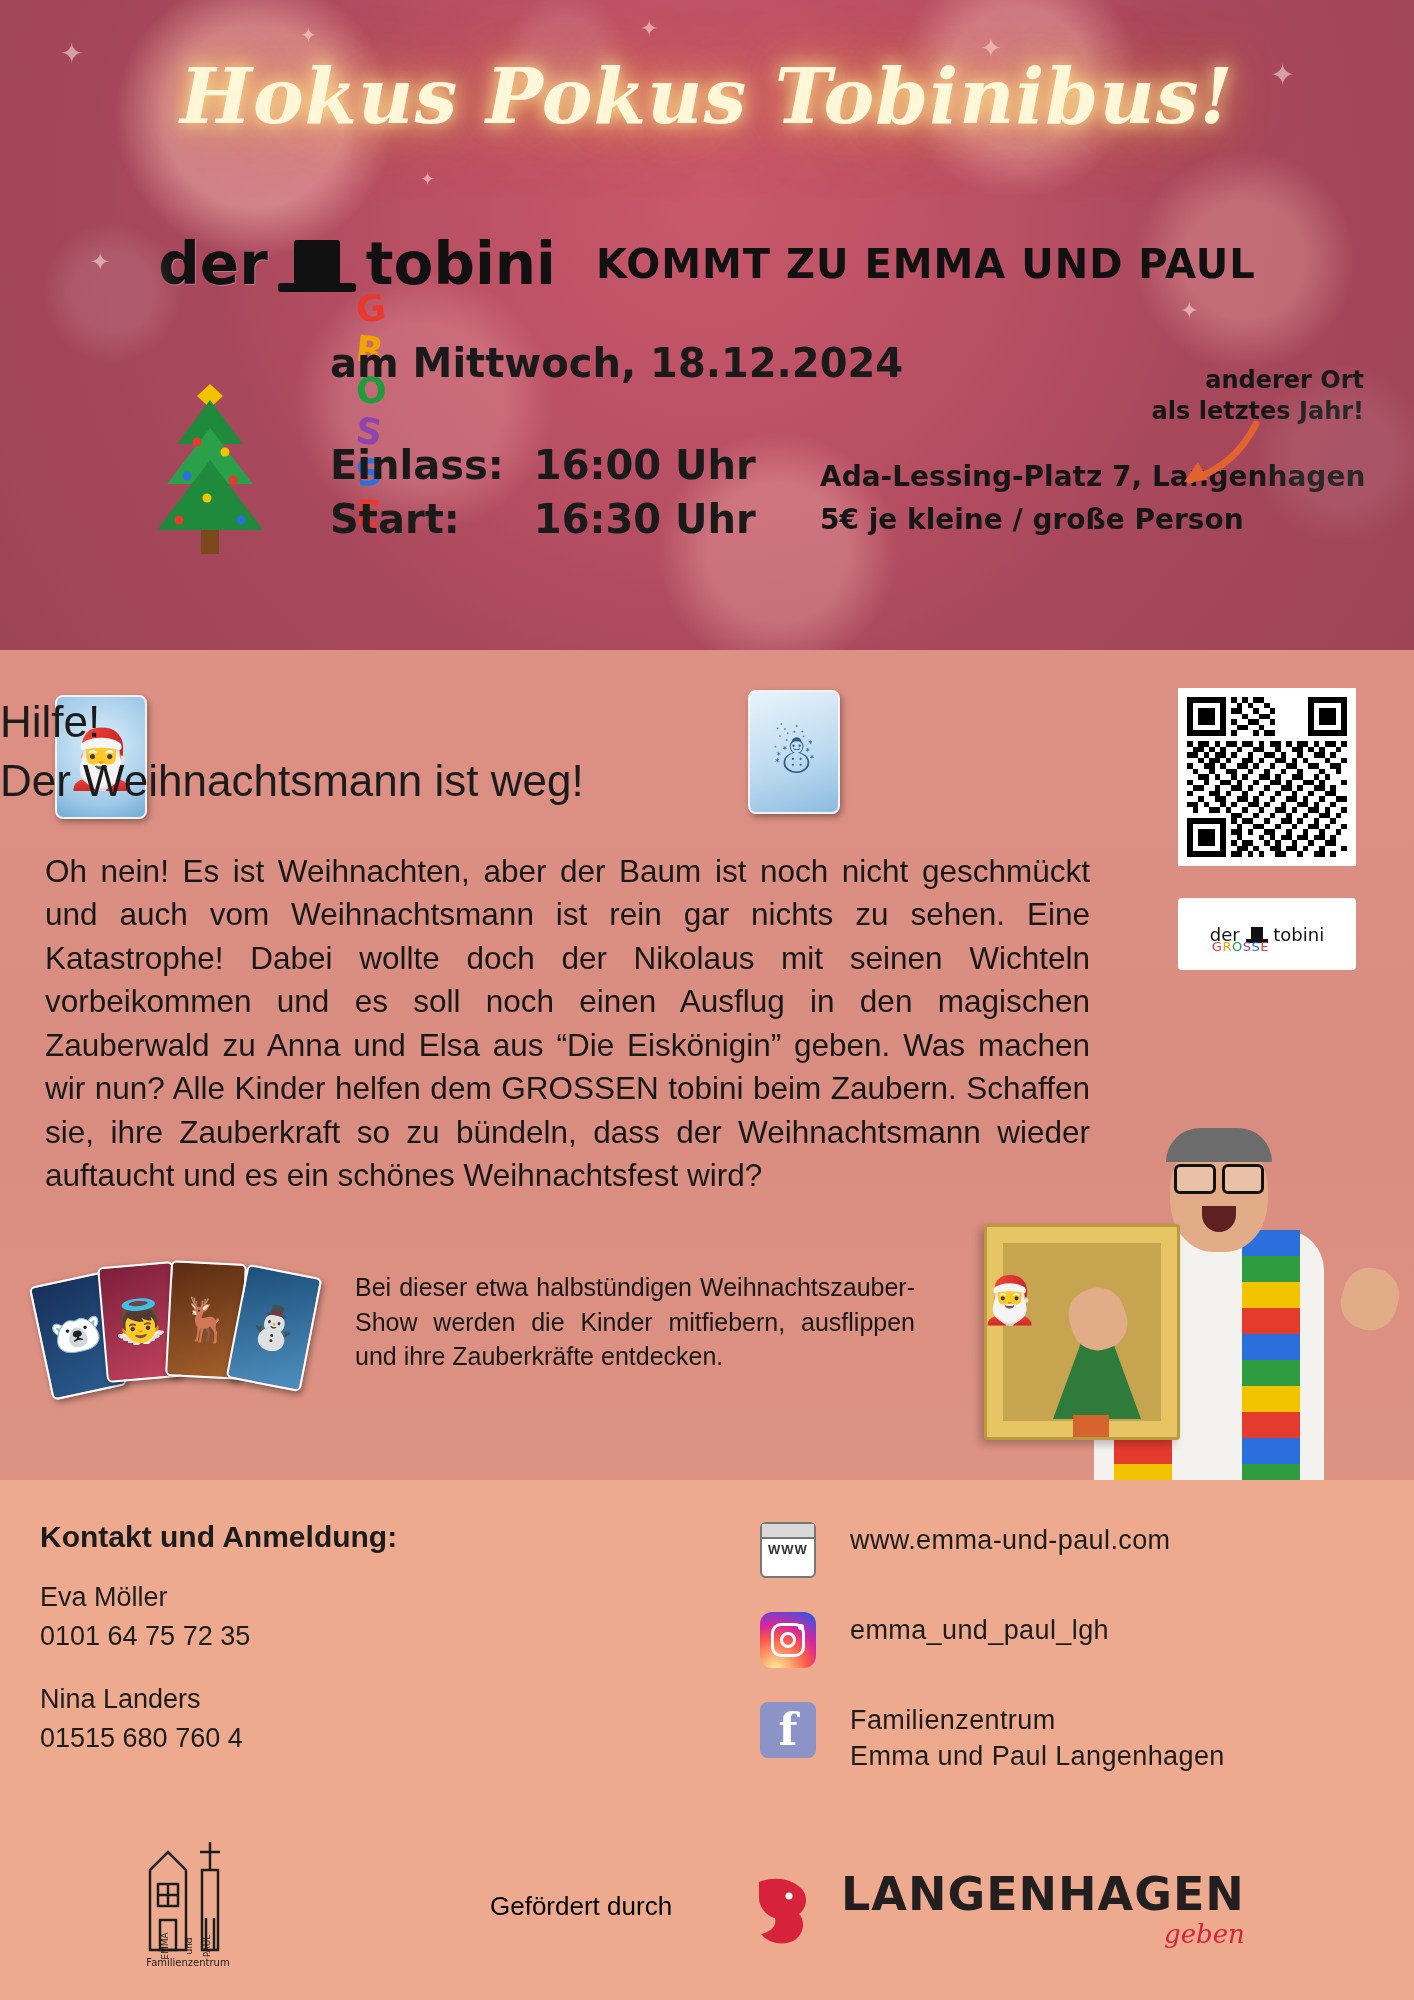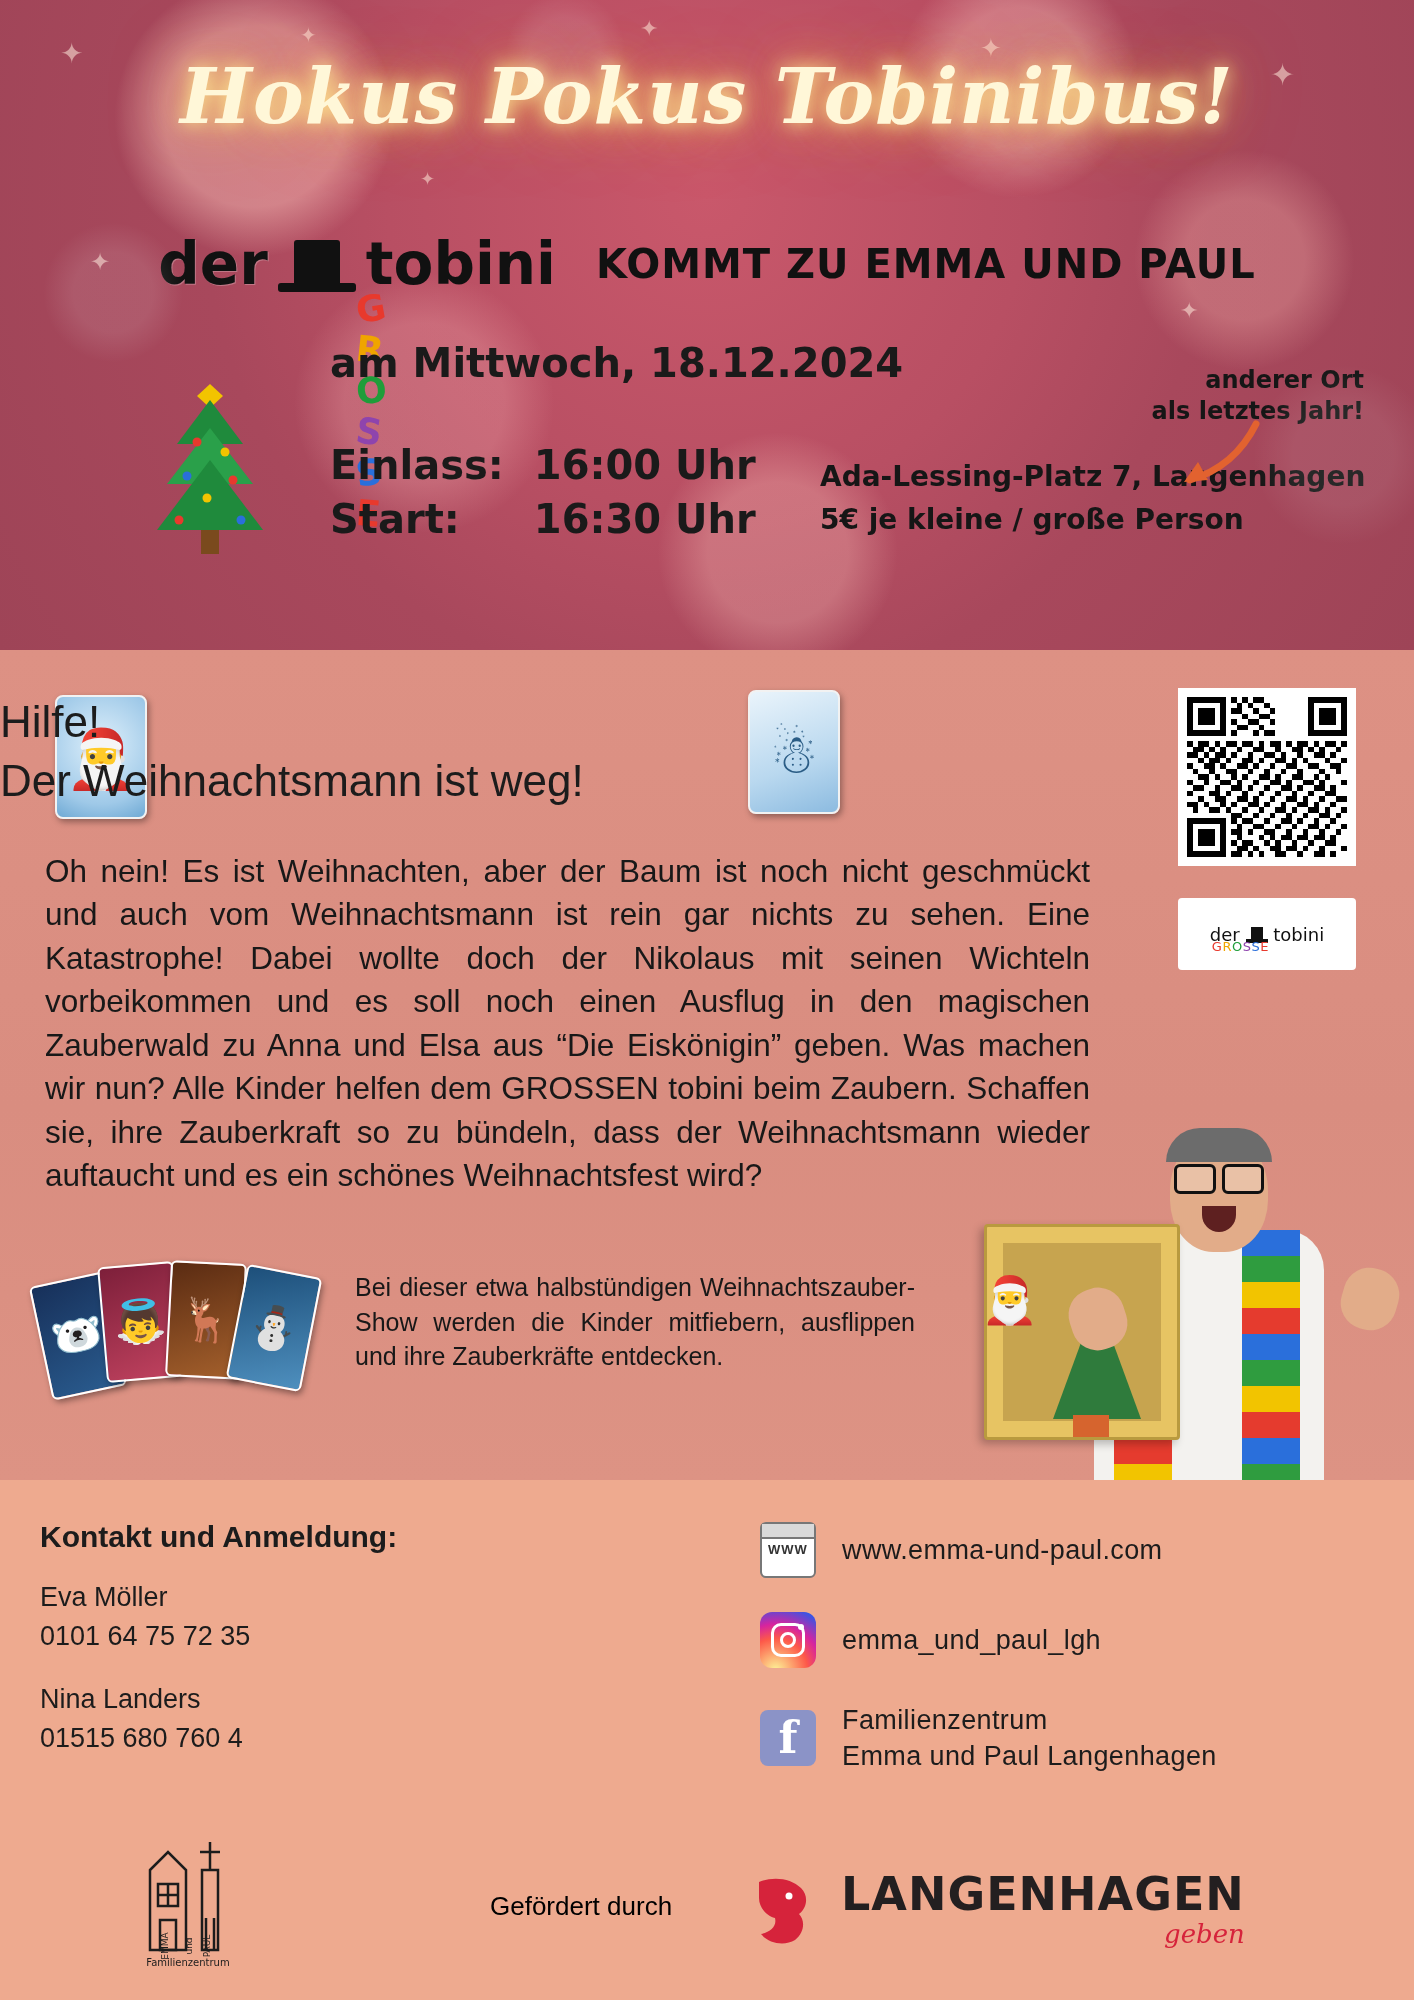--- a/index.html
+++ b/index.html
@@ -185,21 +185,21 @@
   
   .footer{
     position:relative;height:520px;background:#eeaa8f;
   }
   .contact{position:absolute;left:40px;top:40px;color:#1c1c1c;}
   .contact .h{font-size:30px;font-weight:bold;margin-bottom:6px;}
   .contact .l{font-size:27px;line-height:1.45;}
   .contact .blk{margin-top:24px;font-size:27px;line-height:1.45;}
 
   .links{position:absolute;left:760px;top:42px;}
-  .link-row{display:flex;align-items:center;gap:26px;margin-bottom:34px;}
+  .link-row{display:flex;align-items:flex-start;gap:34px;margin-bottom:34px;}
   .link-row .txt{font-size:27px;color:#1c1c1c;line-height:1.35;letter-spacing:.4px;}
   .ic{width:56px;height:56px;flex:0 0 56px;border-radius:12px;position:relative;}
   .ic-www{background:#fff;border:2px solid #777;border-radius:6px;box-sizing:border-box;}
   .ic-www .bar{position:absolute;left:0;right:0;top:0;height:13px;background:#d9d9d9;border-bottom:2px solid #777;}
   .ic-www .t{position:absolute;left:6px;top:18px;font-size:13px;font-weight:bold;color:#333;letter-spacing:1px;}
   .ic-ig{background:radial-gradient(circle at 28% 104%,#fdf497 0,#fd5949 45%,#d6249f 65%,#285AEB 95%);}
   .ic-ig i{position:absolute;left:11px;top:11px;width:34px;height:34px;border:3px solid #fff;border-radius:10px;box-sizing:border-box;}
   .ic-ig b{position:absolute;left:20px;top:20px;width:16px;height:16px;border:3px solid #fff;border-radius:50%;box-sizing:border-box;}
   .ic-ig em{position:absolute;right:12px;top:12px;width:6px;height:6px;background:#fff;border-radius:50%;}
   .ic-fb{background:#8b93c7;border-radius:8px;}

